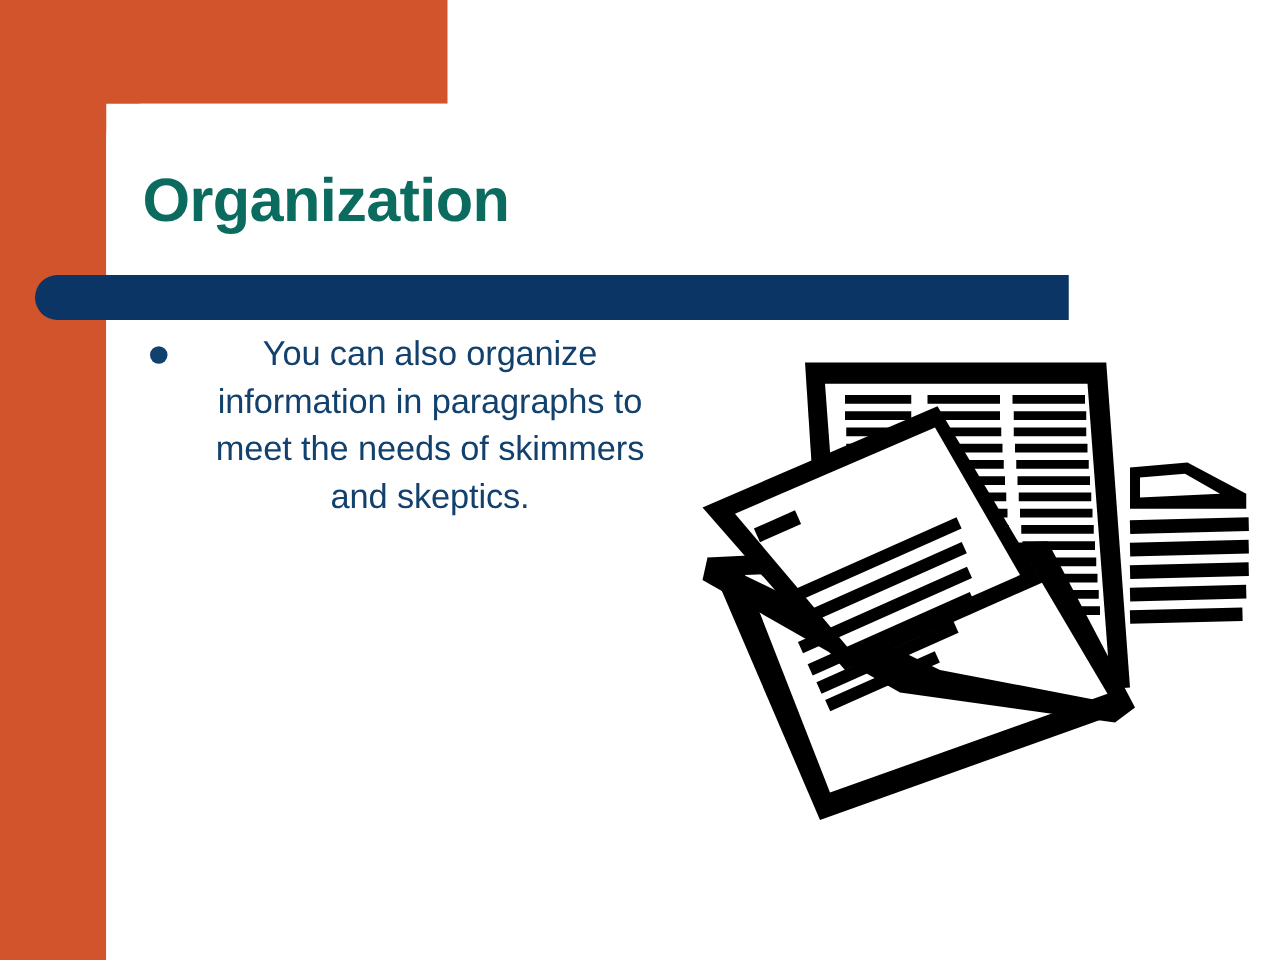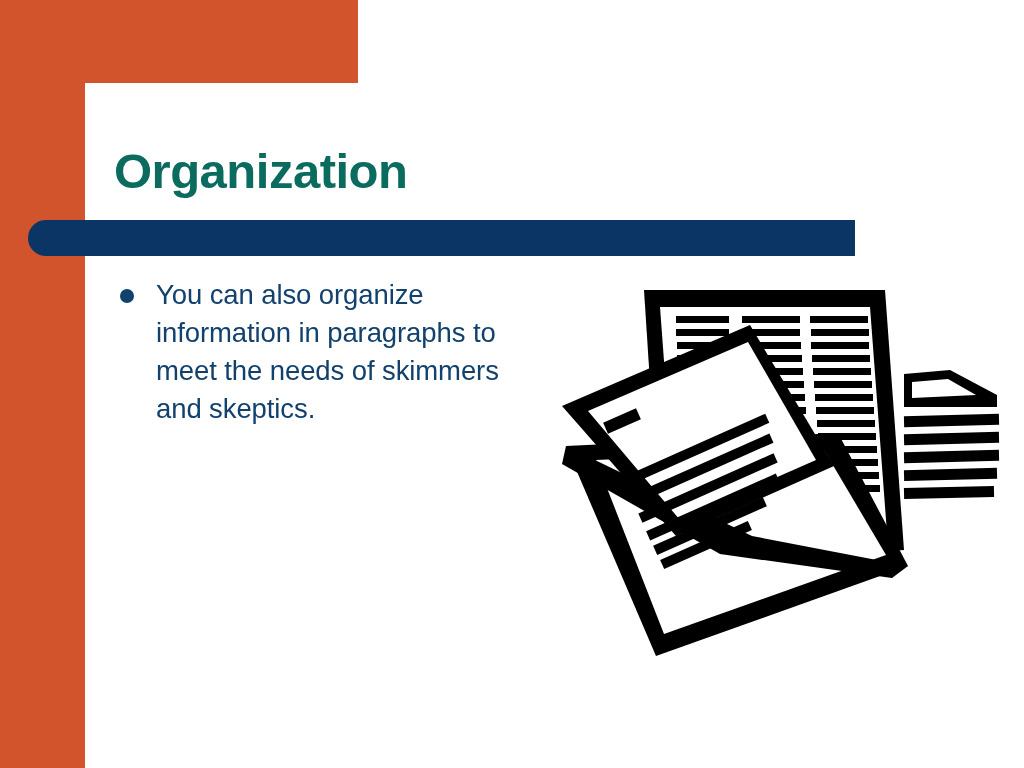--- a/index.html
+++ b/index.html
@@ -65,37 +65,38 @@
     background: #0a3564;
     border-top-left-radius: 18px;
     border-bottom-left-radius: 18px;
   }
 
   
 
   .slide-title {
     position: absolute;
     left: 114px;
-    top: 146px;
+    top: 136px;
     font-size: 49px;
     font-weight: bold;
     color: #0b6b5f;
     letter-spacing: -0.5px;
     line-height: 1.05;
     white-space: nowrap;
   }
 
   .body-list {
     position: absolute;
     left: 112px;
-    top: 276px;
+    top: 264px;
     width: 420px;
     margin: 0;
     padding: 0;
     list-style: none;
+    text-align: center;
   }
 
   .body-item {
     position: relative;
     padding-left: 44px;
     font-size: 27.5px;
     line-height: 38px;
     color: #12416e;
     letter-spacing: -0.1px;
   }

